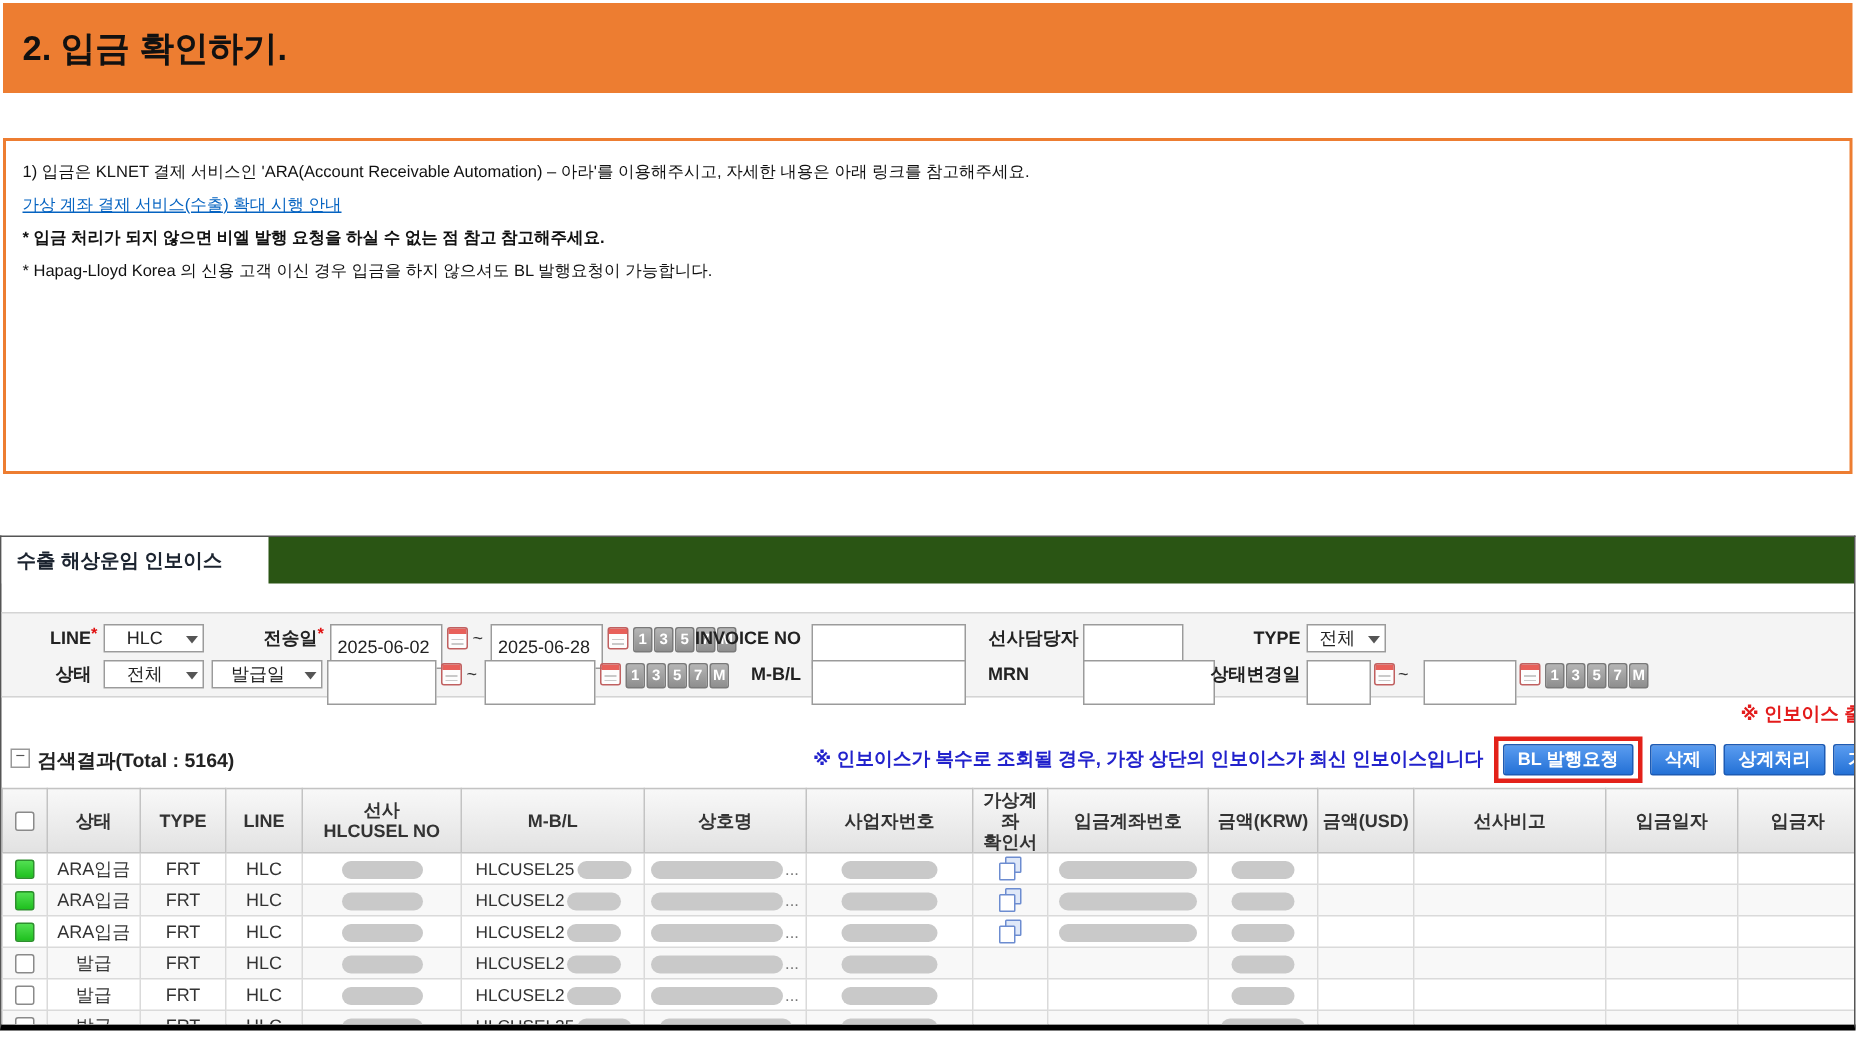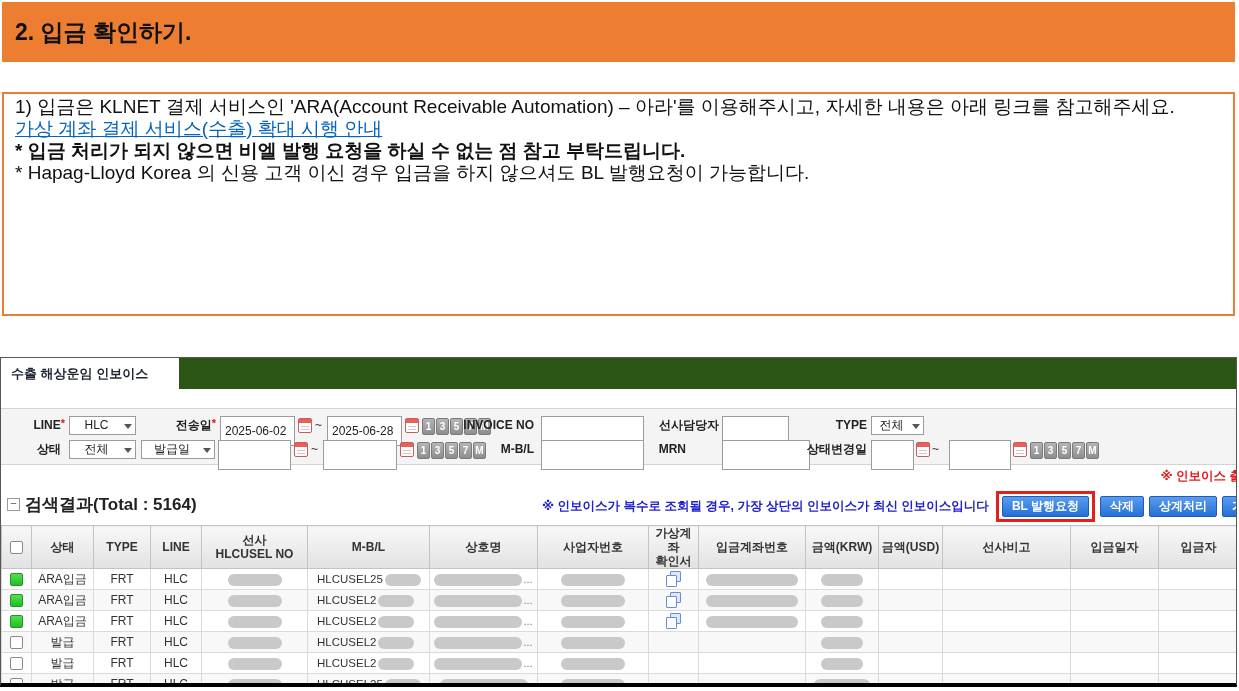--- a/index.html
+++ b/index.html
@@ -8,21 +8,21 @@
     font-family:"Liberation Sans","DejaVu Sans",sans-serif;color:#222;
   }
   
   .title-bar{
     position:absolute;top:2px;left:2px;right:4px;height:60px;background:#ED7D31;
     color:#111;font-size:23px;font-weight:bold;line-height:60px;padding-left:13px;box-sizing:border-box;
   }
   
   .info-box{
     position:absolute;top:92px;left:2px;right:4px;height:224px;border:2px solid #ED7D31;
-    box-sizing:border-box;background:#fff;padding:2px 11px;font-size:19px;color:#111;
+    box-sizing:border-box;background:#fff;padding:10px 11px;font-size:11px;color:#111;
   }
   .info-box p{margin:0;line-height:22px;}
   .p1{margin-top:6px;}
   .link-line{margin-top:13px;}
   .link-line a{color:#0563C1;text-decoration:underline;cursor:pointer;margin-top:24px;}
   .p2{margin-top:50px;}
   .p3{margin-top:9px;font-weight:bold;}
   .p4{margin-top:9px;}
   
   .app{
@@ -47,21 +47,21 @@
   .cal::after{content:"";position:absolute;left:2px;right:2px;top:7px;height:5px;
     background:repeating-linear-gradient(to bottom,#c9c9c9 0 1px,transparent 1px 3px);}
   .tld{position:absolute;font-size:12px;color:#333;line-height:19px;}
   .quick{position:absolute;white-space:nowrap;}
   .qk{display:inline-block;width:11px;height:15px;background:linear-gradient(#b5b5b5,#8e8e8e);
     border:1px solid #7a7a7a;color:#fff;font-size:10px;font-weight:bold;text-align:center;line-height:15px;
     margin-right:1px;border-radius:2px;box-sizing:content-box;cursor:pointer;}
   
   .red-note{position:absolute;top:110px;right:-6px;color:#E31B1B;font-weight:bold;font-size:12.5px;white-space:nowrap;}
   .results-bar{position:absolute;top:126px;left:6px;right:0;height:41px;}
-  .results-left{position:absolute;left:0;bottom:9px;font-weight:bold;font-size:17px;color:#222;white-space:nowrap;}
+  .results-left{position:absolute;left:0;bottom:9px;font-weight:bold;font-size:13px;color:#222;white-space:nowrap;}
   .minus{display:inline-block;width:11px;height:11px;border:1px solid #999;background:#fff;vertical-align:-1px;
     margin-right:5px;position:relative;cursor:pointer;}
   .minus::before{content:"−";position:absolute;left:0;right:0;top:-2px;text-align:center;font-size:11px;font-weight:normal;color:#555;line-height:13px;}
   .results-right{position:absolute;right:-30px;bottom:3px;display:flex;align-items:center;gap:5px;white-space:nowrap;}
   .blue-note{color:#2222CC;font-weight:bold;font-size:12.5px;margin-right:2px;}
   .btn{background:linear-gradient(#5a9cf0,#2471d6);border:1px solid #1d5bb4;color:#fff;font-weight:bold;
     font-size:12px;height:21px;padding:0 9px;border-radius:2px;font-family:inherit;cursor:pointer;white-space:nowrap;}
   .red-box{border:3px solid #E32119;padding:2px 3px;display:inline-flex;}
   
   .table-wrap{position:absolute;top:167px;left:0;right:-2px;bottom:0;overflow:hidden;}
@@ -88,21 +88,21 @@
 
 <div class="title-bar">
   <span>2. 입금 확인하기.</span>
 </div>
 
 <div class="info-box">
   <p class="p1">1) 입금은 KLNET 결제 서비스인 'ARA(Account Receivable Automation) – 아라'를 이용해주시고, 자세한 내용은 아래 링크를 참고해주세요.</p>
   <p class="link-line">
     <a>가상 계좌 결제 서비스(수출) 확대 시행 안내</a>
   </p>
-  <p class="p3">* 입금 처리가 되지 않으면 비엘 발행 요청을 하실 수 없는 점 참고 부탁드립니다.</p>
+  <p class="p3">* 입금 처리가 되지 않으면 비엘 발행 요청을 하실 수 없는 점 참고 참고해주세요.</p>
   <p class="p4">* Hapag-Lloyd Korea 의 신용 고객 이신 경우 입금을 하지 않으셔도 BL 발행요청이 가능합니다.</p>
 </div>
 
 <div class="app">
 
   <div class="tabbar">
     <div class="tab">
       <span>수출 해상운임 인보이스</span>
     </div>
     <div class="tab-rest"></div>

